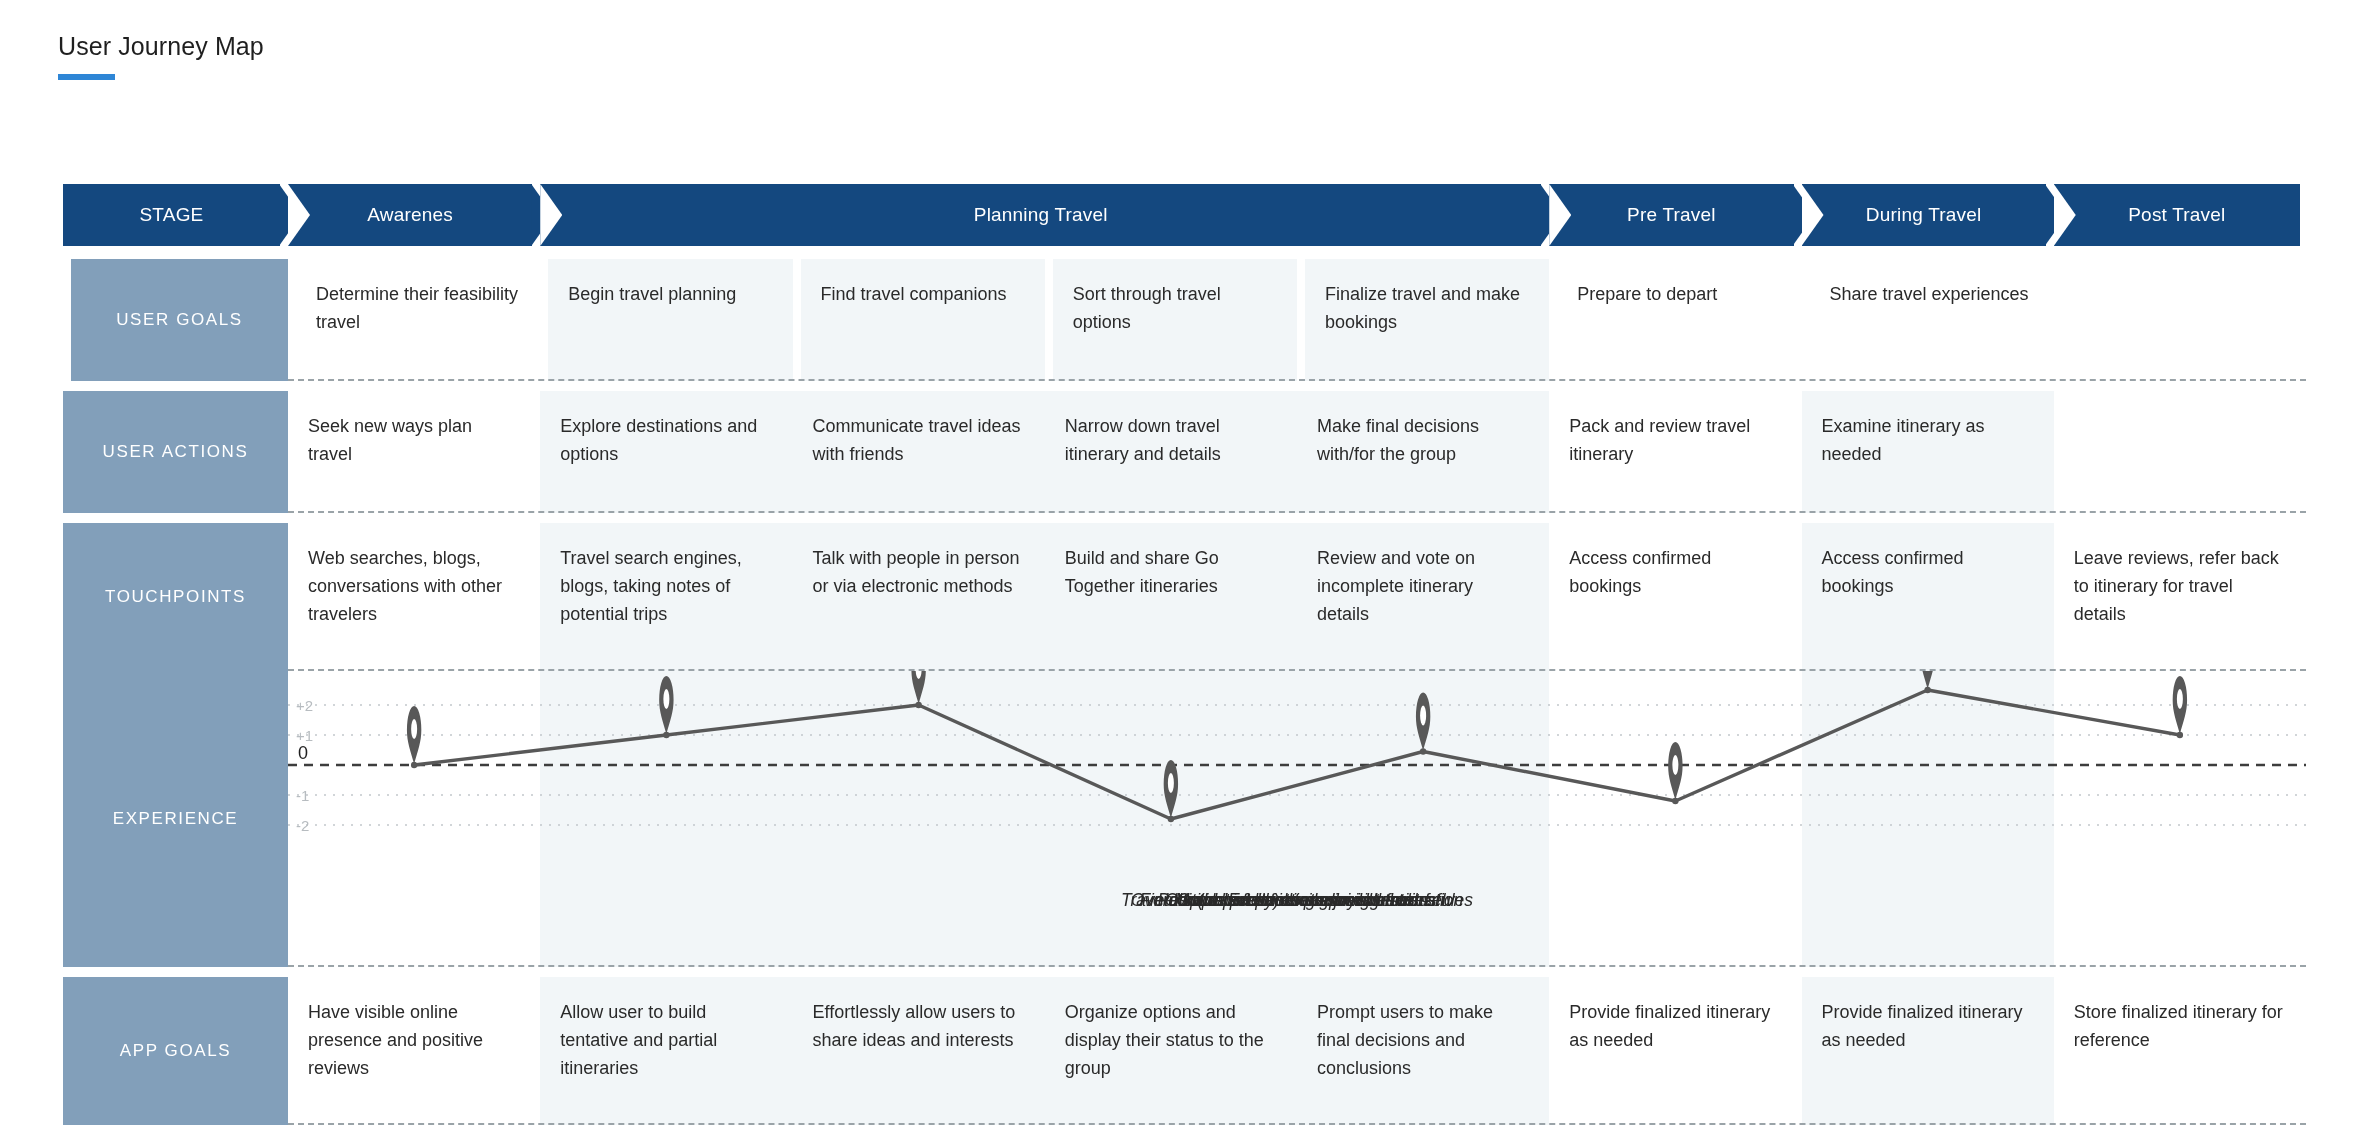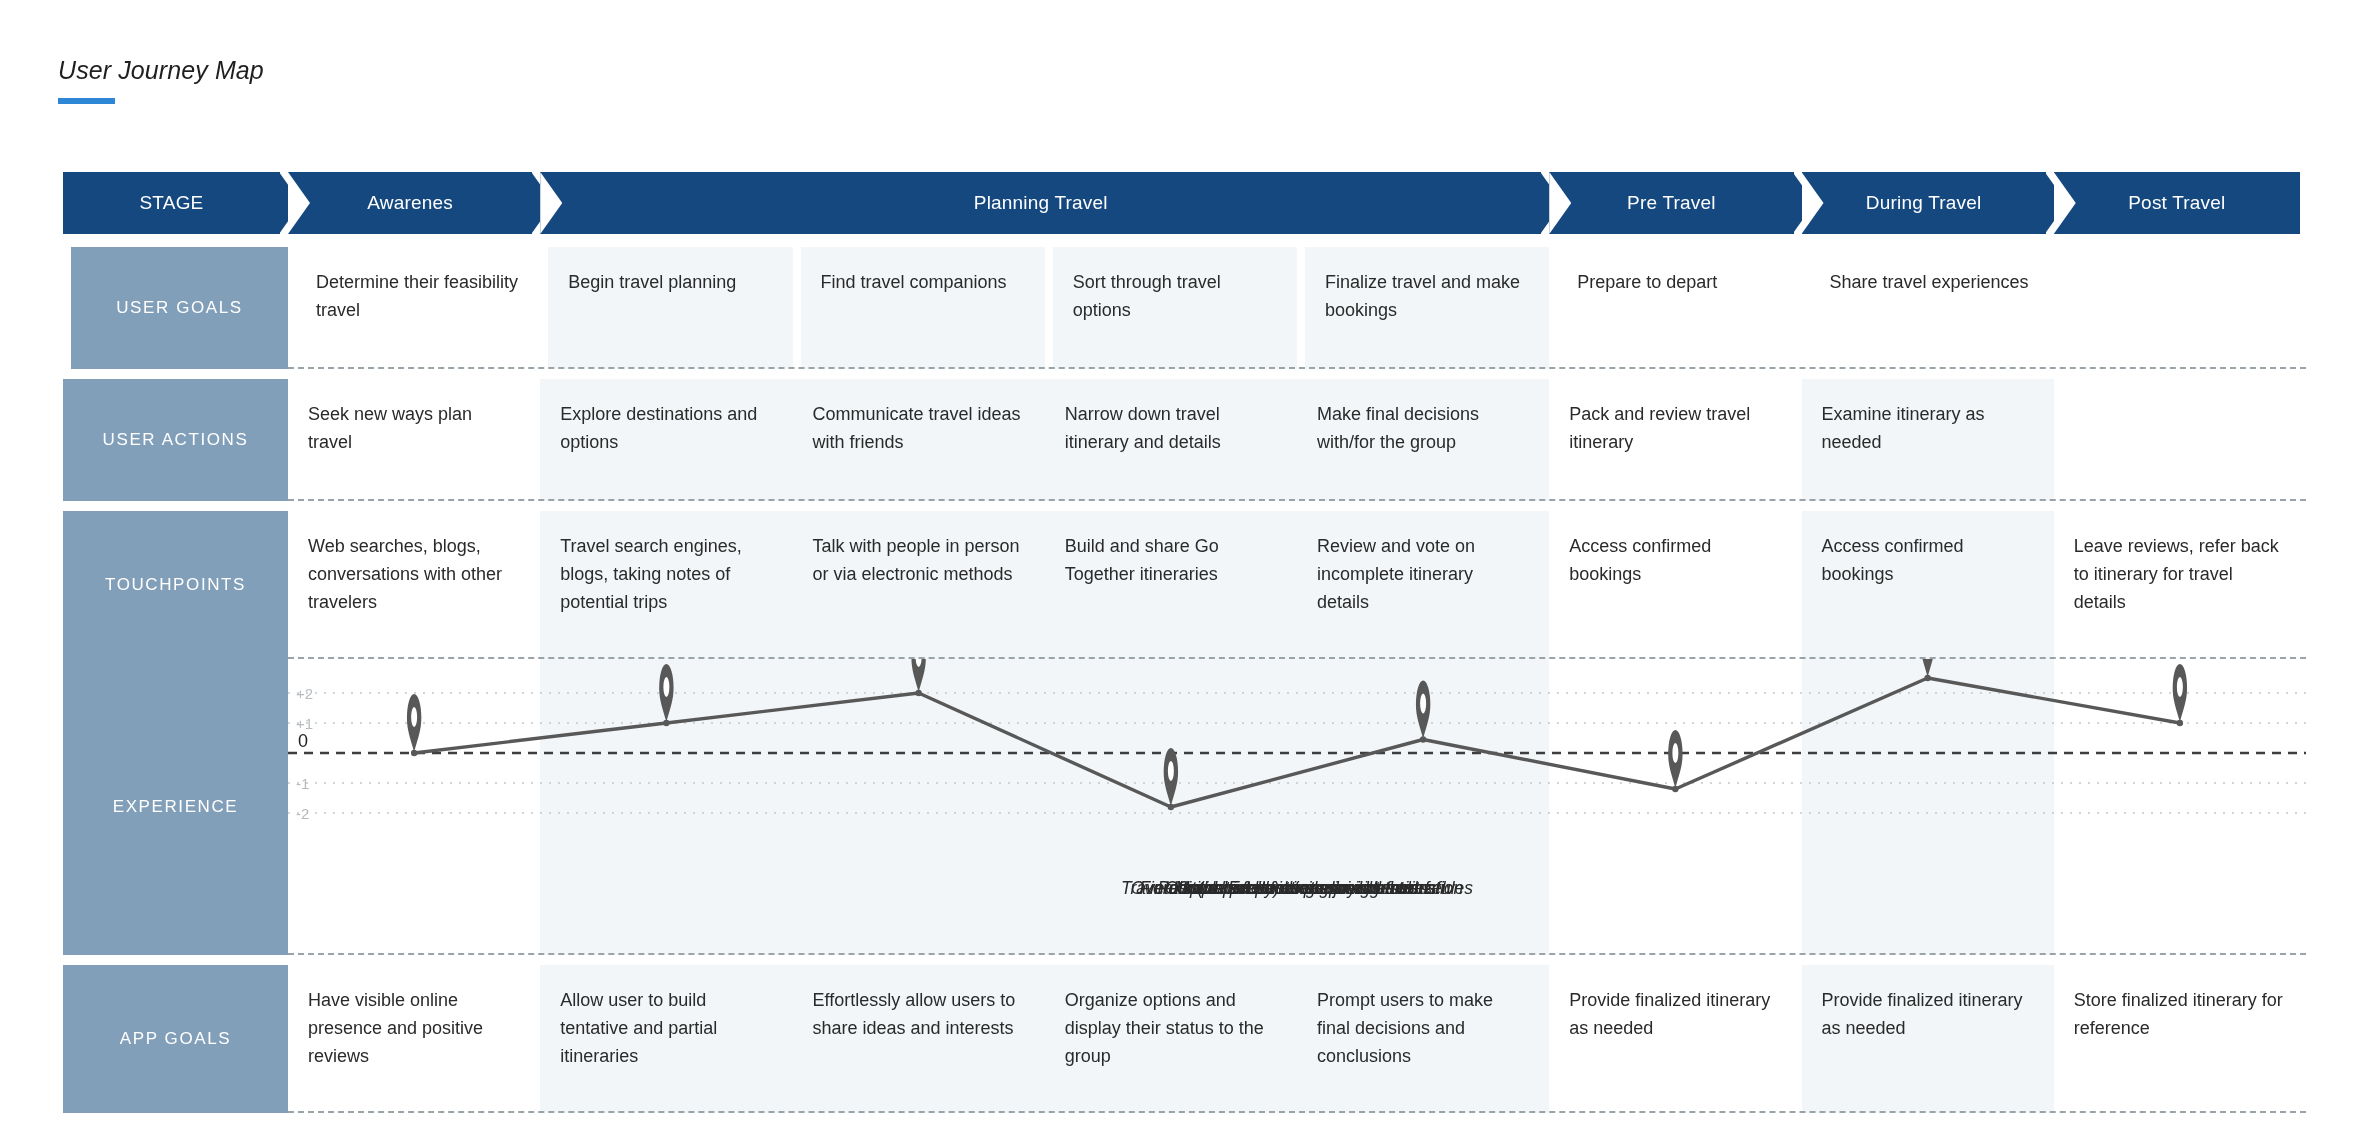--- a/index.html
+++ b/index.html
@@ -5,37 +5,37 @@
 <style>
   * { box-sizing: border-box; margin: 0; padding: 0; }
   html, body {
     width: 2368px; height: 1145px;
     background: #ffffff;
     font-family: "Liberation Sans", sans-serif;
     overflow: hidden;
   }
 
   
-  #title-block { position: absolute; left: 58px; top: 56px; font-style: italic; }
+  #title-block { position: absolute; left: 58px; top: 32px; }
   #page-title {
     font-size: 25px;
     color: #1f1f1f;
     font-weight: 400;
     letter-spacing: .1px;
     white-space: nowrap;
   }
   #title-rule {
     margin-top: 13px;
     width: 57px; height: 6px;
     background: #2e86d6;
   }
 
   
   
-  #board { position: absolute; left: 63px; top: 172px; width: 2243px; }
+  #board { position: absolute; left: 63px; top: 184px; width: 2243px; }
 
   .row { display: grid; grid-template-columns: 225px repeat(8, 1fr); position: relative; }
 
   
   #header-row { height: 62px; margin-bottom: 13px; }
   .chev {
     position: relative;
     background: #14487f;
     display: flex; align-items: center; justify-content: center;
     color: #ffffff;

